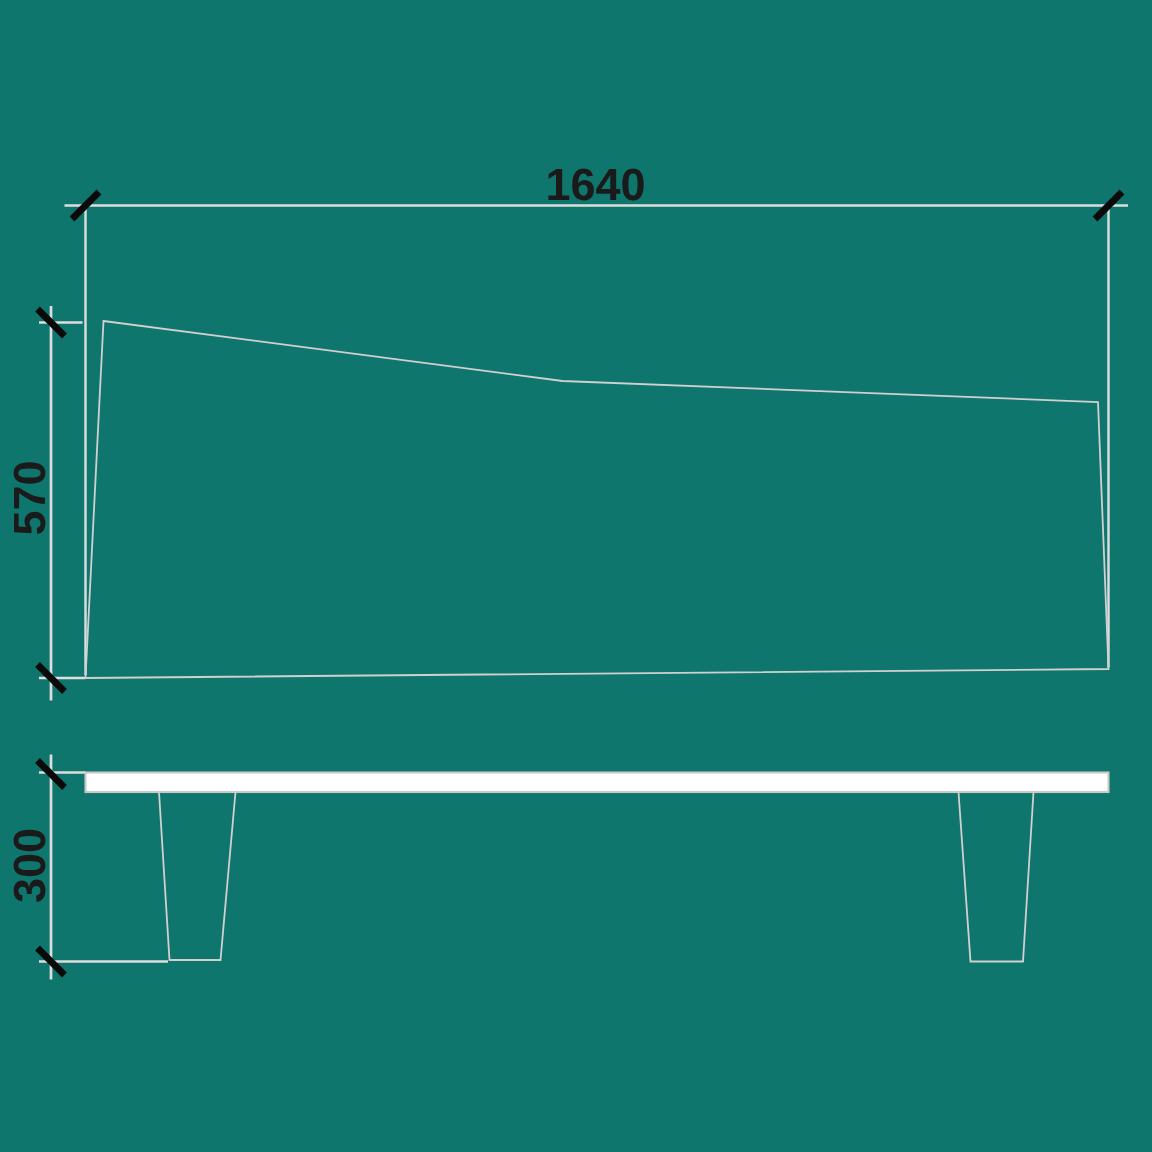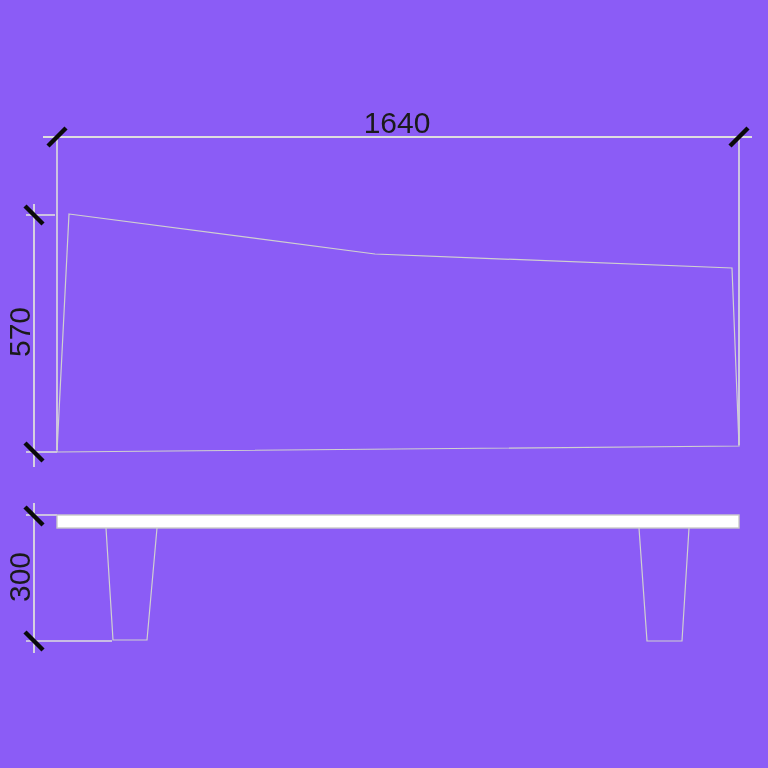--- a/index.html
+++ b/index.html
@@ -8,21 +8,22 @@
     background: #ffffff;
     width: 768px;
     height: 768px;
     overflow: hidden;
     font-family: "Liberation Sans", sans-serif;
   }
   .canvas {
     position: relative;
     width: 768px;
     height: 768px;
-    background: #8b5cf6;
+    background: #0f766e;
+    font-weight: bold;
   }
   svg { display: block; }
   .geom {
     fill: none;
     stroke: #d0d0d0;
     stroke-width: 1.2;
     stroke-linejoin: miter;
   }
   .slab {
     fill: #ffffff;

